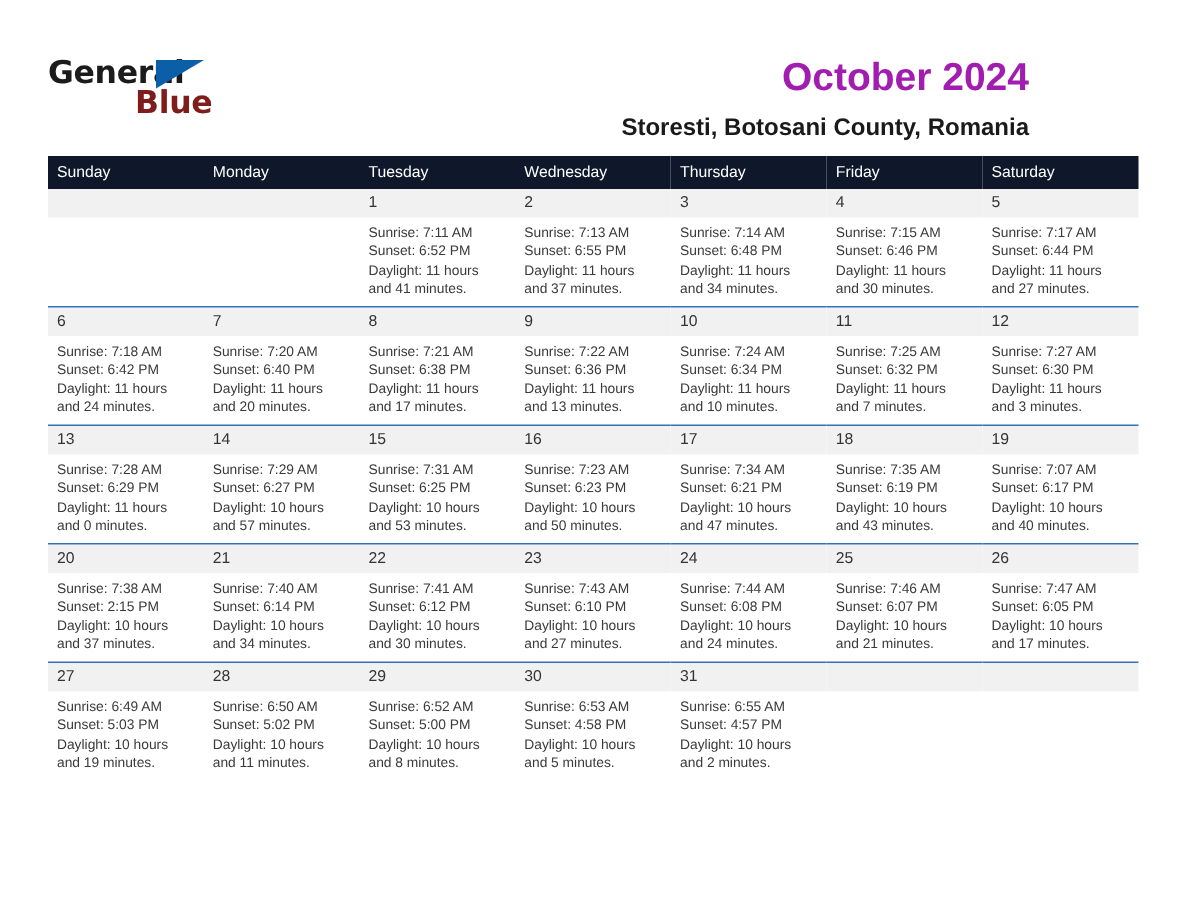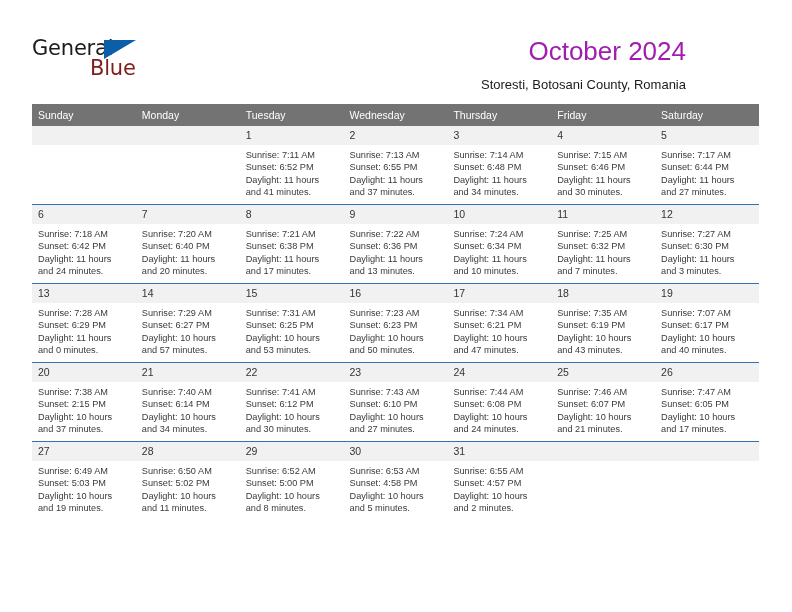--- a/index.html
+++ b/index.html
@@ -22,20 +22,21 @@
     box-sizing: border-box;
   }
 
   
   .header {
     position: absolute;
     left: 0;
     top: 0;
     width: 720px;
     height: 100px;
+    font-weight: bold;
   }
 
   .logo {
     position: absolute;
     left: 32px;
     top: 36px;
     width: 180px;
     height: 48px;
   }
   .logo-general {
@@ -73,37 +74,37 @@
     font-size: 26px;
     color: #a21caf;
     font-family: "Liberation Sans", sans-serif;
     white-space: nowrap;
     text-align: right;
   }
   .subtitle {
     position: absolute;
     right: 34px;
     top: 77px;
-    font-size: 13px;
+    font-size: 16px;
     color: #1a1a1a;
     white-space: nowrap;
     text-align: right;
   }
 
   
   .calendar {
     position: absolute;
     left: 32px;
     top: 104px;
     width: 727px;
     border-collapse: collapse;
     table-layout: fixed;
   }
   .calendar th {
-    background: #737373;
+    background: #0f172a;
     color: #ffffff;
     font-size: 10.5px;
     font-weight: normal;
     text-align: left;
     padding: 5px 0 5px 6px;
     height: 12px;
     border: none;
   }
   .calendar td {
     vertical-align: top;

